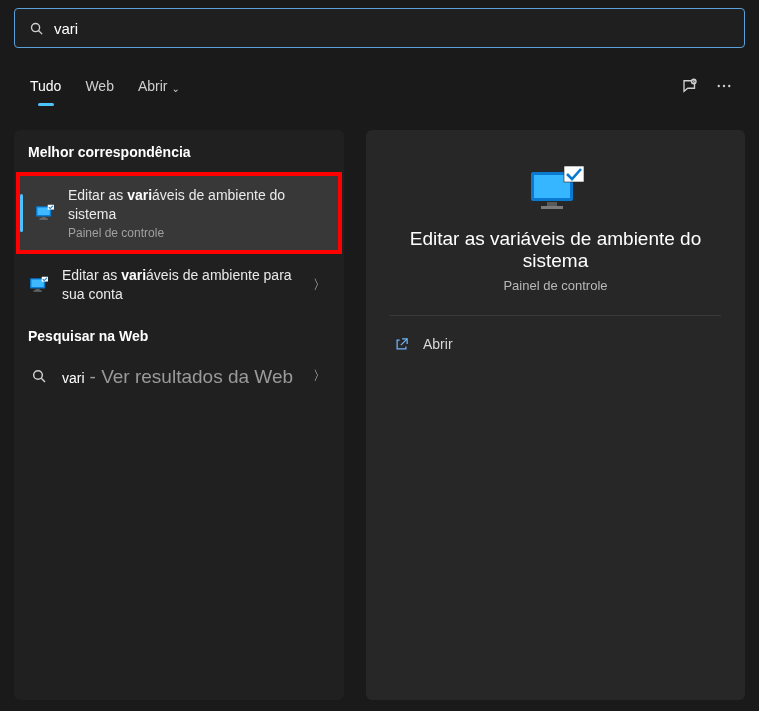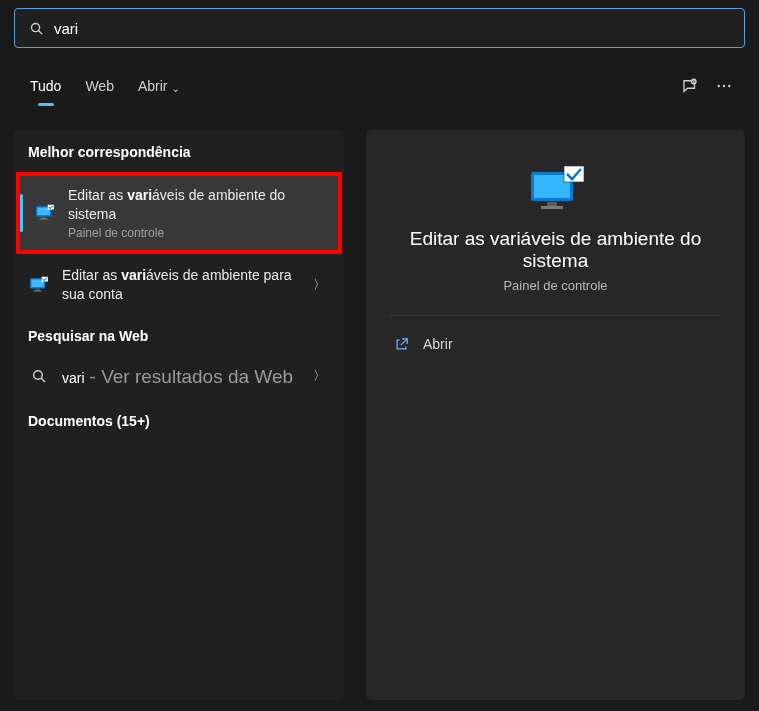--- a/index.html
+++ b/index.html
@@ -252,21 +252,20 @@
         </div>
         <div class="result-text">
           <div class="result-title">
             <span class="query">vari</span>
             <span class="suffix">- Ver resultados da Web</span>
           </div>
         </div>
         <div class="chevron">〉</div>
       </div>
 
-      <div class="section-header">Documentos (15+)</div>
 
     </div>
 
     <div class="right-panel">
 
       <div class="detail-icon-wrap">
         <svg width="58" height="50" viewBox="0 0 58 50">
           <rect x="4" y="8" width="42" height="29" rx="2" fill="#0a7ad1"></rect>
           <rect x="7" y="11" width="36" height="23" fill="#35b6ff"></rect>
           <rect x="20" y="38" width="10" height="4" fill="#5a5a5a"></rect>

